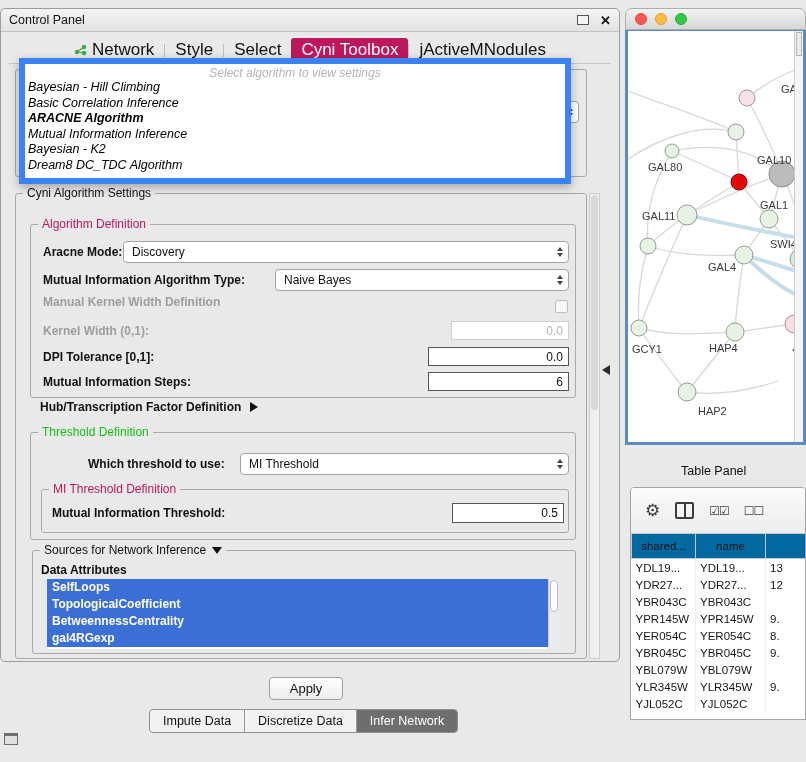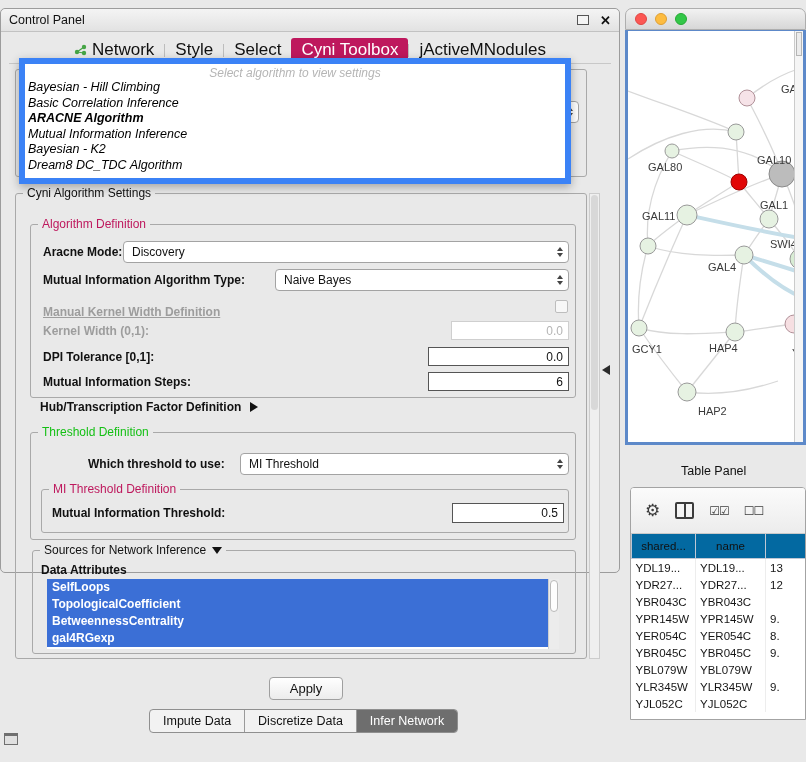--- a/index.html
+++ b/index.html
@@ -1,19 +1,19 @@
 <!DOCTYPE html>
 <html><head>
 <meta charset="utf-8">
 <style>
   html,body{margin:0;padding:0;}
   .page{position:relative;width:806px;height:762px;background:#e9e9e9;font-family:"Liberation Sans",sans-serif;overflow:hidden;color:#111;}
 
   
-  .control-panel{position:absolute;left:0;top:8px;width:620px;height:565px;background:#e9e9e9;border:1px solid #9c9c9c;border-radius:5px;box-sizing:border-box;padding-left:44px;}
+  .control-panel{position:absolute;left:0;top:8px;width:620px;height:654px;background:#e9e9e9;border:1px solid #9c9c9c;border-radius:5px;box-sizing:border-box;padding-left:44px;}
   .cp-titlebar{position:absolute;top:0;left:0;right:0;height:22px;background:linear-gradient(#f4f4f4,#e2e2e2);border-bottom:1px solid #c2c2c2;border-radius:5px 5px 0 0;display:flex;align-items:center;padding:0 8px;font-size:12.5px;}
   .cp-titlebar .spacer{flex:1;}
   .float-btn{width:10px;height:8px;border:1.5px solid #555;margin-right:11px;background:#f4f4f4;}
   .close-btn{font-size:13px;font-weight:bold;line-height:1;color:#111;}
 
   .cp-tabs{position:absolute;top:30px;left:0;right:0;height:22px;display:flex;align-items:center;justify-content:center;font-size:17px;}
   .tab{display:flex;align-items:center;gap:5px;padding:2px 10px;white-space:nowrap;}
   .tab.selected{background:#be185d;color:#fff;border-radius:3px;text-align:center;}
   .tab-sep{width:1px;height:13px;background:#bdbdbd;}
   .tabline{position:absolute;top:54px;left:8px;right:8px;height:1px;background:#c8c8c8;}
@@ -181,21 +181,21 @@
 
         <span class="flabel" style="left:12px;top:48px;">Mutual Information Algorithm Type:</span>
         <div class="combo" style="left:244px;top:44px;width:294px;">
           <span>Naive Bayes</span>
           <span class="arrows">
               <span class="tri-u"></span>
               <span class="tri-d"></span>
             </span>
         </div>
 
-        <span class="flabel dis" style="left:12px;top:80px;text-decoration:underline;">Manual Kernel Width Definition</span>
+        <span class="flabel dis" style="left:12px;top:70px;">Manual Kernel Width Definition</span>
         <span class="cb" style="left:524px;top:75px;"></span>
 
         <span class="flabel dis" style="left:12px;top:99px;">Kernel Width (0,1):</span>
         <input class="num-input dis" style="left: 420px; top: 96px; width: 118px;" readonly="" value="0.0">
 
         <span class="flabel" style="left:12px;top:125px;">DPI Tolerance [0,1]:</span>
         <input class="num-input" style="left: 397px; top: 122px; width: 141px;" readonly="" value="0.0">
 
         <span class="flabel" style="left:12px;top:150px;">Mutual Information Steps:</span>
         <input class="num-input" style="left: 397px; top: 147px; width: 141px;" readonly="" value="6">

